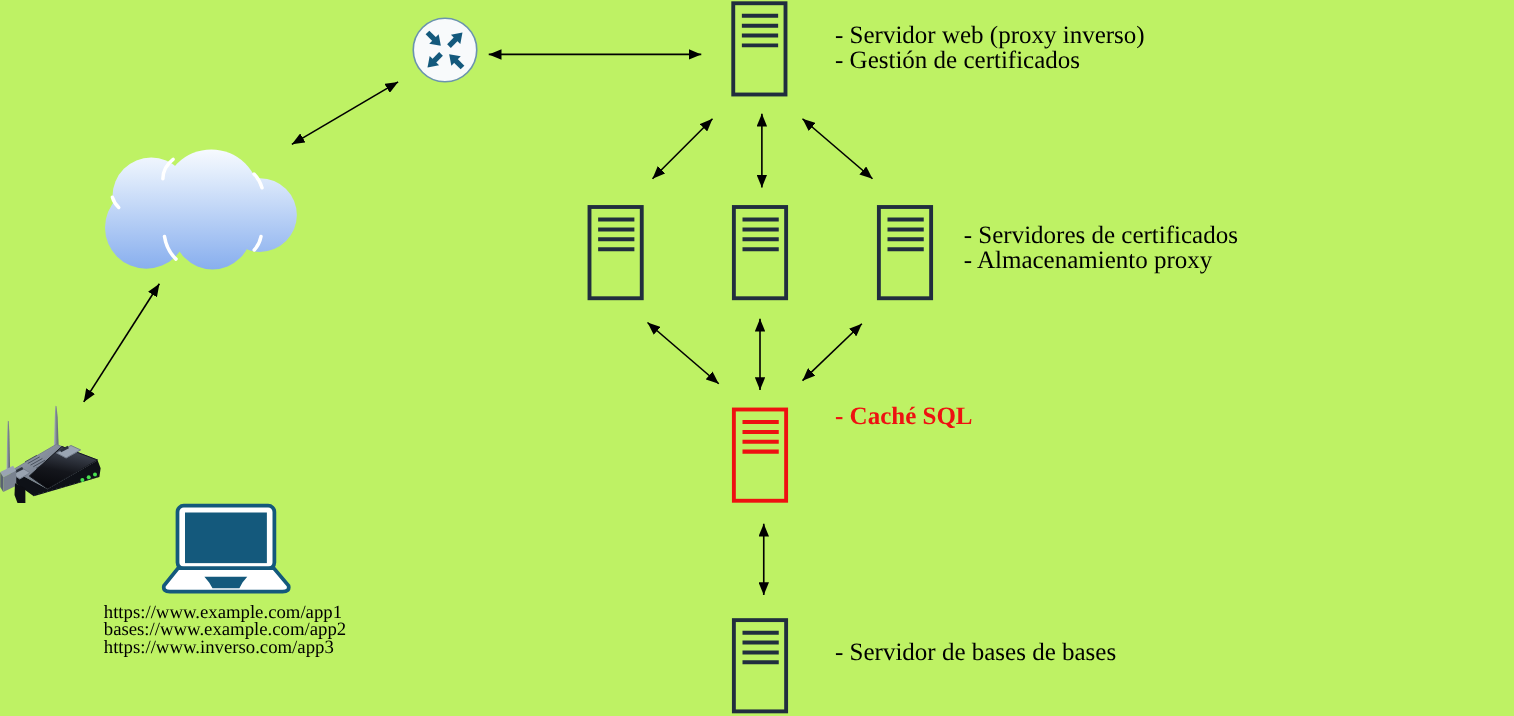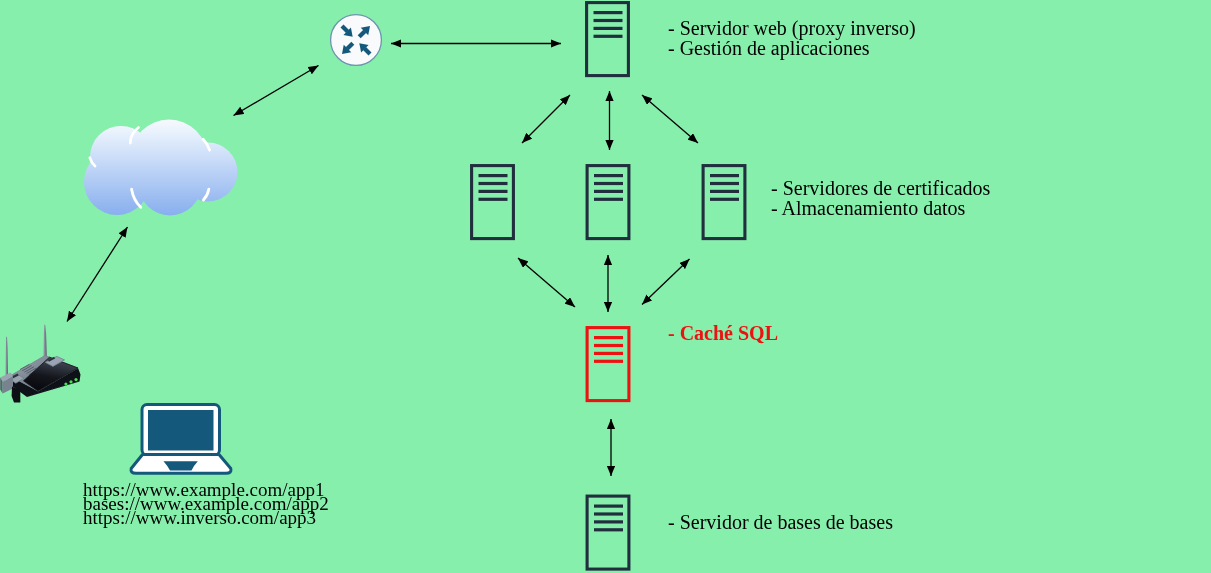--- a/index.html
+++ b/index.html
@@ -1,22 +1,22 @@
 <!DOCTYPE html>
 <html><head>
 <meta charset="utf-8">
 <style>
   html,body{margin:0;padding:0;background:#ffffff;}
-  #canvas{position:relative;width:1211px;height:573px;background:#86efac;overflow:hidden;
+  #canvas{position:relative;width:1211px;height:573px;background:#bef264;overflow:hidden;
           font-family:"Liberation Serif", serif;}
   #diagram-svg{position:absolute;left:0;top:0;}
   .lbl{position:absolute;color:#000000;font-size:20px;line-height:20px;}
   .lbl div{height:20px;}
   .lbl-red{color:#ee1111;font-weight:bold;}
-  .urls{position:absolute;left:83px;top:483px;font-size:19px;line-height:14.2px;color:#000000;}
+  .urls{position:absolute;left:83px;top:483px;font-size:15px;line-height:14.2px;color:#000000;}
 </style>
 </head>
 <body>
 
 <div id="canvas">
 
 <svg id="diagram-svg" width="1211" height="573" viewBox="0 0 1211 573" xmlns="http://www.w3.org/2000/svg">
   <defs>
     <marker id="ah" markerUnits="userSpaceOnUse" markerWidth="11" markerHeight="8.4" refX="10.2" refY="4.2" orient="auto-start-reverse">
       <path d="M0,0 L10.2,4.2 L0,8.4 Z" fill="#000000"></path>
@@ -198,26 +198,26 @@
       <line x1="594" y1="506.1" x2="623" y2="506.1"></line>
       <line x1="594" y1="514" x2="623" y2="514"></line>
       <line x1="594" y1="521.9" x2="623" y2="521.9"></line>
       <line x1="594" y1="529.8" x2="623" y2="529.8"></line>
     </g>
   </g>
 </svg>
 
 <div class="lbl" style="left:668px;top:18px;">
   <div>- Servidor web (proxy inverso)</div>
-  <div>- Gestión de aplicaciones</div>
+  <div>- Gestión de certificados</div>
 </div>
 
 <div class="lbl" style="left:771px;top:178px;">
   <div>- Servidores de certificados</div>
-  <div>- Almacenamiento datos</div>
+  <div>- Almacenamiento proxy</div>
 </div>
 
 <div class="lbl lbl-red" style="left:668px;top:323px;">
   <div>- Caché SQL</div>
 </div>
 
 <div class="lbl" style="left:668px;top:512px;">
   <div>- Servidor de bases de bases</div>
 </div>
 

